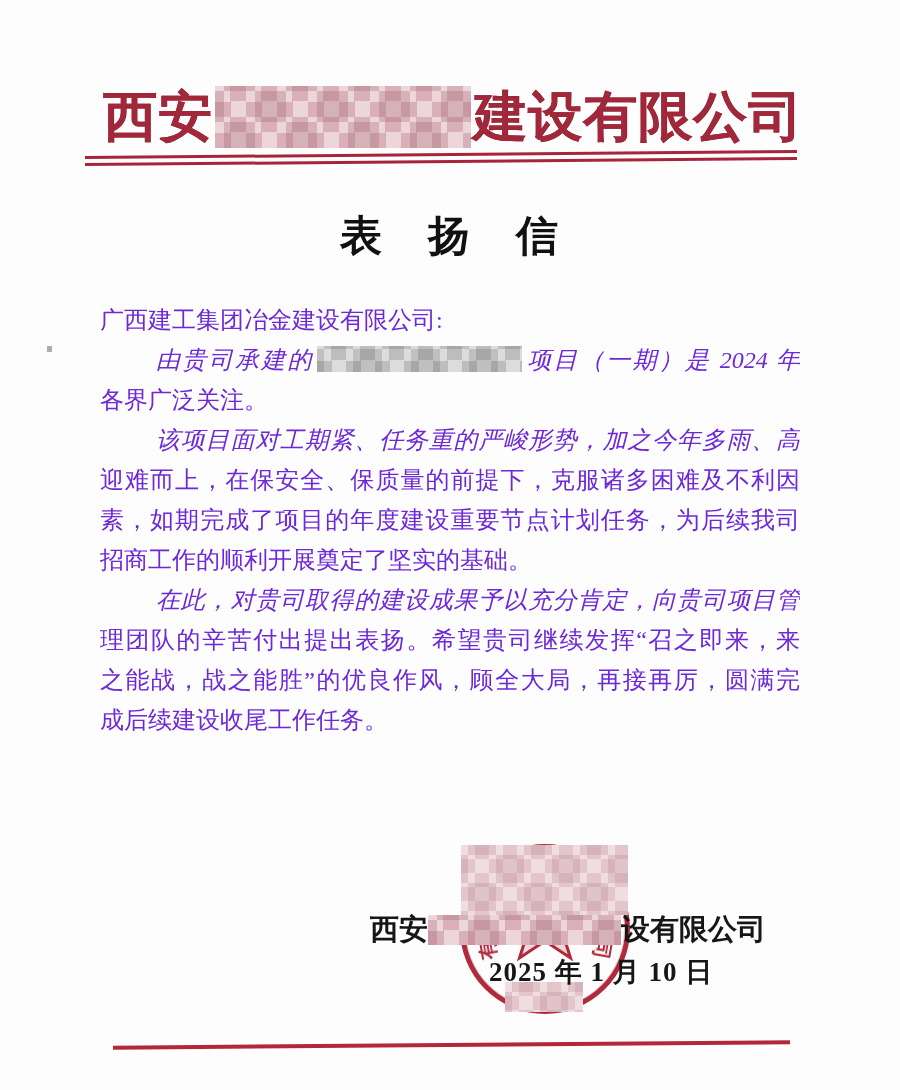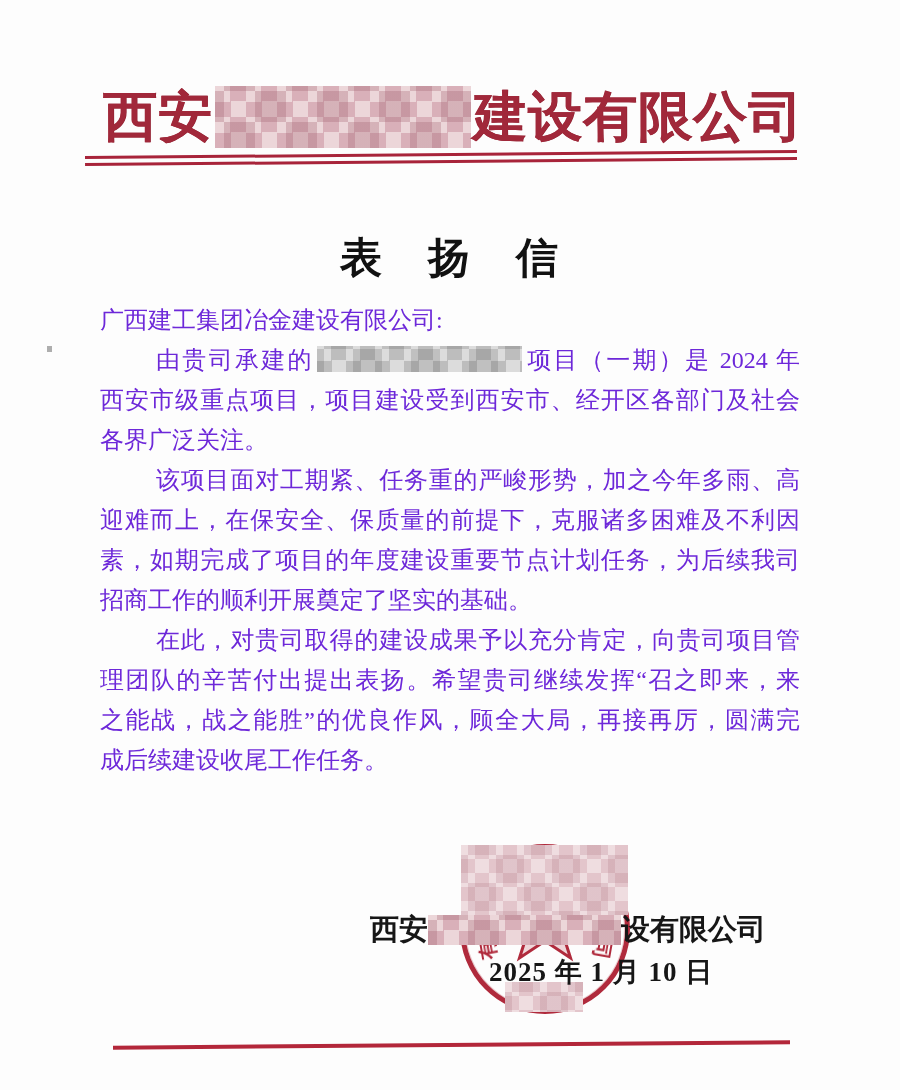--- a/index.html
+++ b/index.html
@@ -42,30 +42,29 @@
     position:absolute; left:85px; top:153px; width:712px; height:10px;
     border-top:3px solid #a8243a; border-bottom:3px solid #a8243a;
     transform:rotate(-0.5deg);
   }
   
   .title {
     position:absolute; left:100px; top:208px; width:700px;
     text-align:center; font-size:42px; font-weight:bold; color:#111;
     font-family:"Liberation Sans", sans-serif;
     letter-spacing:2px;
-    margin-top:22px;
   }
   
   .body-text {
     position:absolute; left:100px; top:300px; width:700px;
     font-size:24px; line-height:40px; color:#6d28d9;
   }
   .bline { height:40px; overflow:hidden; }
   .j { text-align:justify; text-align-last:justify; }
-  .ind { padding-left:56px; }
+  .ind { padding-left:56px;font-style:italic; }
   .inline-redaction {
     width:205px; height:26px; vertical-align:-4px; margin:0 3px;
   }
   
   .seal {
     position:absolute; left:460px; top:844px; width:170px; height:170px;
     border:5px solid #b02a3c; border-radius:50%; z-index:1;
     box-shadow:0 0 0 1px rgba(176,42,60,0.25) inset;
   }
   .seal-star { position:absolute; left:501px; top:878px; z-index:1; }
@@ -106,21 +105,20 @@
   </div>
   <div class="header-rule"></div>
 
   <div class="title">表　扬　信</div>
 
   <div class="speck"></div>
 
   <div class="body-text">
     <div class="bline">广西建工集团冶金建设有限公司:</div>
     <div class="bline j ind"><span>由贵司承建的</span><span class="mosaic mosaic-gray inline-redaction"></span><span>项目（一期）是 2024 年</span></div>
-    <div class="bline j">西安市级重点项目，项目建设受到西安市、经开区各部门及社会</div>
     <div class="bline">各界广泛关注。</div>
     <div class="bline j ind">该项目面对工期紧、任务重的严峻形势，加之今年多雨、高</div>
     <div class="bline j">迎难而上，在保安全、保质量的前提下，克服诸多困难及不利因</div>
     <div class="bline j">素，如期完成了项目的年度建设重要节点计划任务，为后续我司</div>
     <div class="bline">招商工作的顺利开展奠定了坚实的基础。</div>
     <div class="bline j ind">在此，对贵司取得的建设成果予以充分肯定，向贵司项目管</div>
     <div class="bline j">理团队的辛苦付出提出表扬。希望贵司继续发挥“召之即来，来</div>
     <div class="bline j">之能战，战之能胜”的优良作风，顾全大局，再接再厉，圆满完</div>
     <div class="bline">成后续建设收尾工作任务。</div>
   </div>

